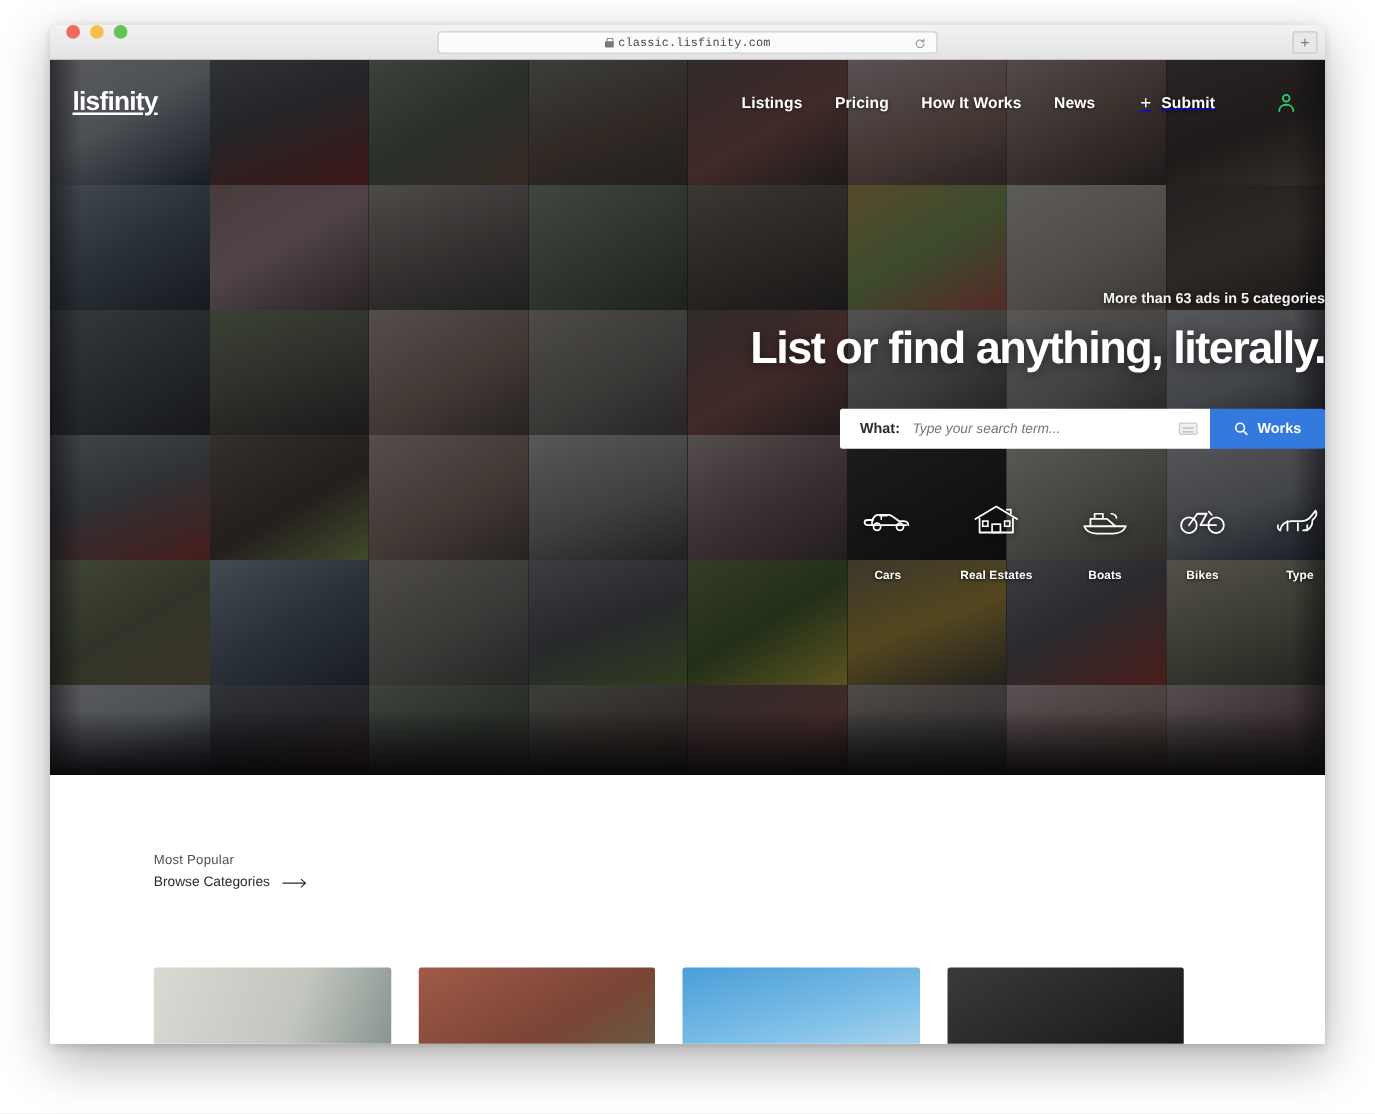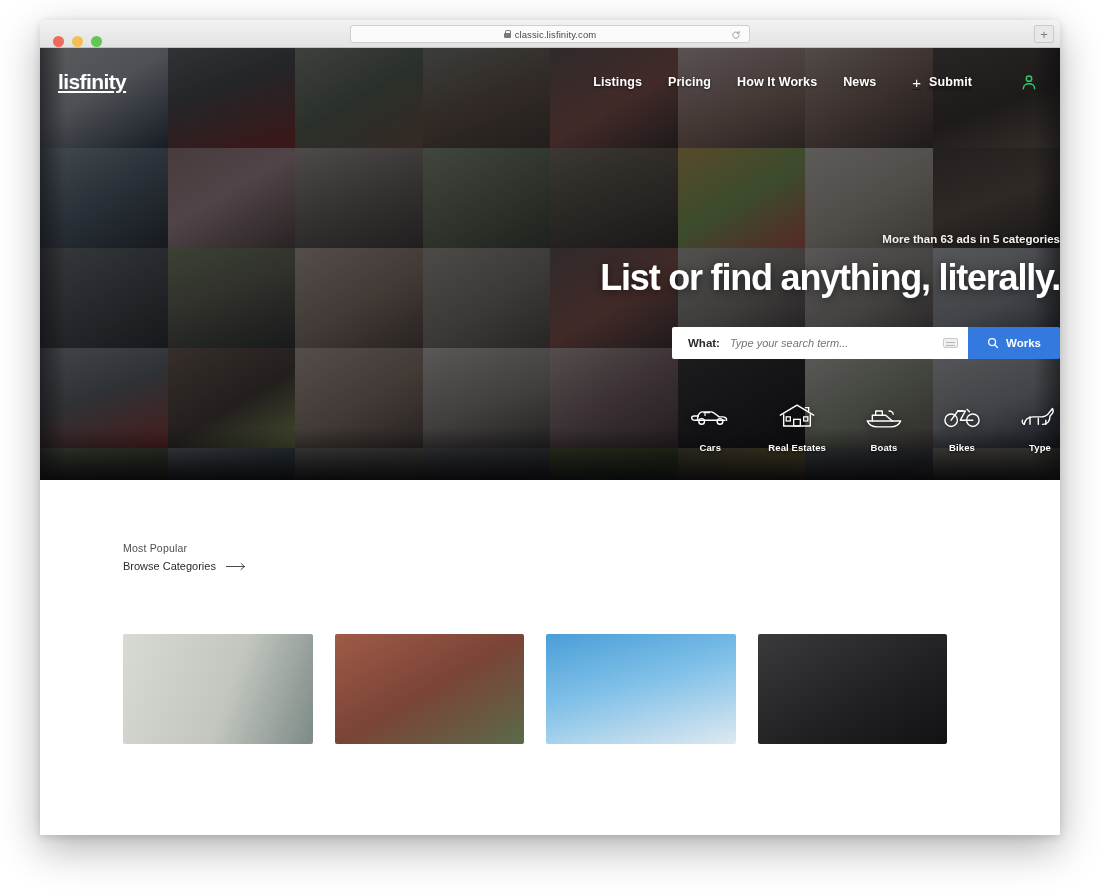--- a/index.html
+++ b/index.html
@@ -20,21 +20,21 @@
     box-shadow: 0 14px 42px rgba(0,0,0,0.30), 0 2px 8px rgba(0,0,0,0.14);
     overflow: hidden;
   }
 
   
   .chrome-bar {
     position: relative;
     height: 28px;
     background: linear-gradient(#f2f2f2, #e3e3e3);
     border-bottom: 1px solid #c2c2c2;
-    display: flex; align-items: flex-end;
+    display: flex; align-items: flex-start; font-family: Liberation Mono, monospace;
   }
   .traffic { display: flex; gap: 8px; margin-left: 13px; }
   .dot { width: 11px; height: 11px; border-radius: 50%; display: block; }
   .dot.red    { background: #ed6a5e; }
   .dot.yellow { background: #f5bf4f; }
   .dot.green  { background: #62c554; }
 
   .url-pill {
     position: absolute;
     left: 50%; transform: translateX(-50%);
@@ -65,21 +65,21 @@
     width: 20px; height: 18px;
     background:#e8e8e8; border:1px solid #c9c9c9; border-radius:2px;
     display:flex; align-items:center; justify-content:center;
     color:#7c7c7c; font-size:13px; line-height:1;
   }
 
   
   .viewport { position: relative; width: 1020px; height: 787px; background:#fff; }
 
   
-  .hero { position: relative; width: 1020px; height: 432px; overflow: hidden; background:#151515; }
+  .hero { position: relative; width: 1020px; height: 572px; overflow: hidden; background:#151515; }
 
   .mosaic {
     position: absolute; inset: 0;
     display: grid;
     grid-template-columns: repeat(8, 1fr);
     grid-auto-rows: 100px;
   }
   .tile { position: relative; overflow: hidden; }
   .tile .ph { position:absolute; inset:0; }
 
@@ -169,21 +169,21 @@
     font-family:"Liberation Sans", sans-serif;
     cursor:pointer;
   }
   .search-btn .mag { width:12px; height:12px; }
 
   
   .cat-row {
     margin-top: 42px;
     display:flex; align-items:flex-end; gap: 38px;
   }
-  .cat-item { display:flex; flex-direction:column; align-items:center; gap: 11px; text-decoration:none; }
+  .cat-item { display:flex; flex-direction:column; align-items:center; gap: 24px; text-decoration:none; }
   .cat-ico { width: 40px; height: 30px; color:#fff; filter: drop-shadow(0 1px 3px rgba(0,0,0,.6)); }
   .cat-label {
     color:#fff; font-size: 9.5px; font-weight:700; letter-spacing:.1px;
     text-shadow: 0 1px 3px rgba(0,0,0,.8);
   }
 
   
   .section { position: relative; background:#fff; padding: 62px 113px 0 83px; }
   .sec-eyebrow { font-size: 10.5px; color:#4f4f4f; letter-spacing:.2px; }
   .sec-head { display:flex; align-items:flex-end; justify-content:space-between; margin-top: 6px; }

